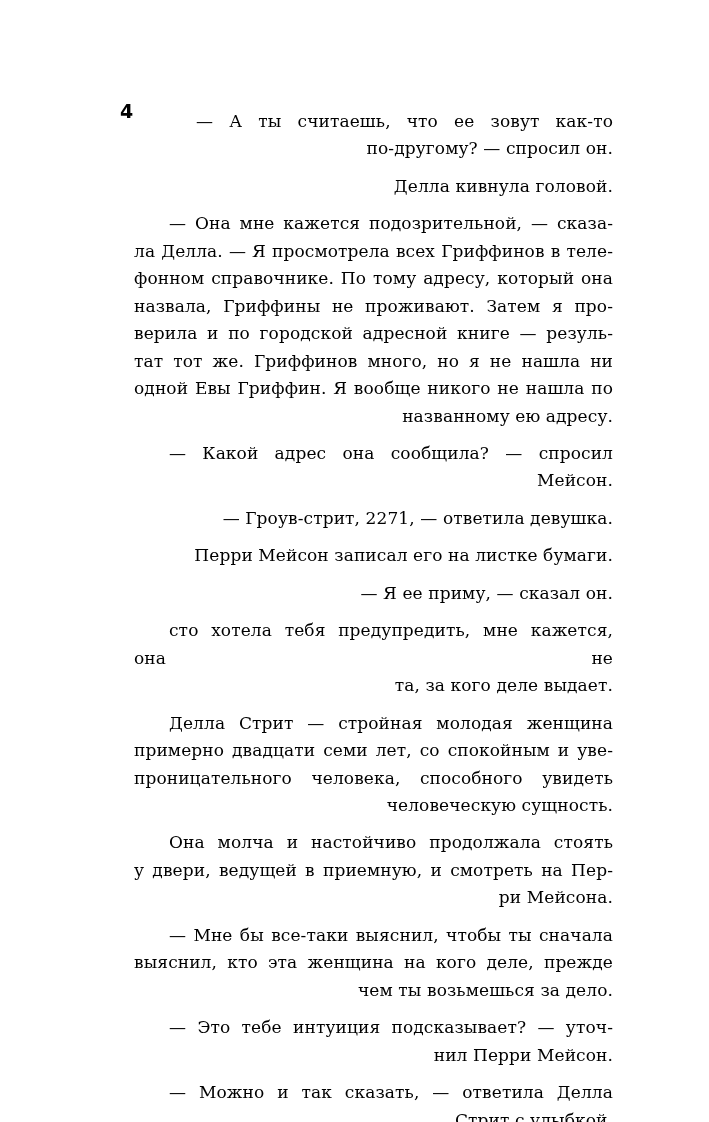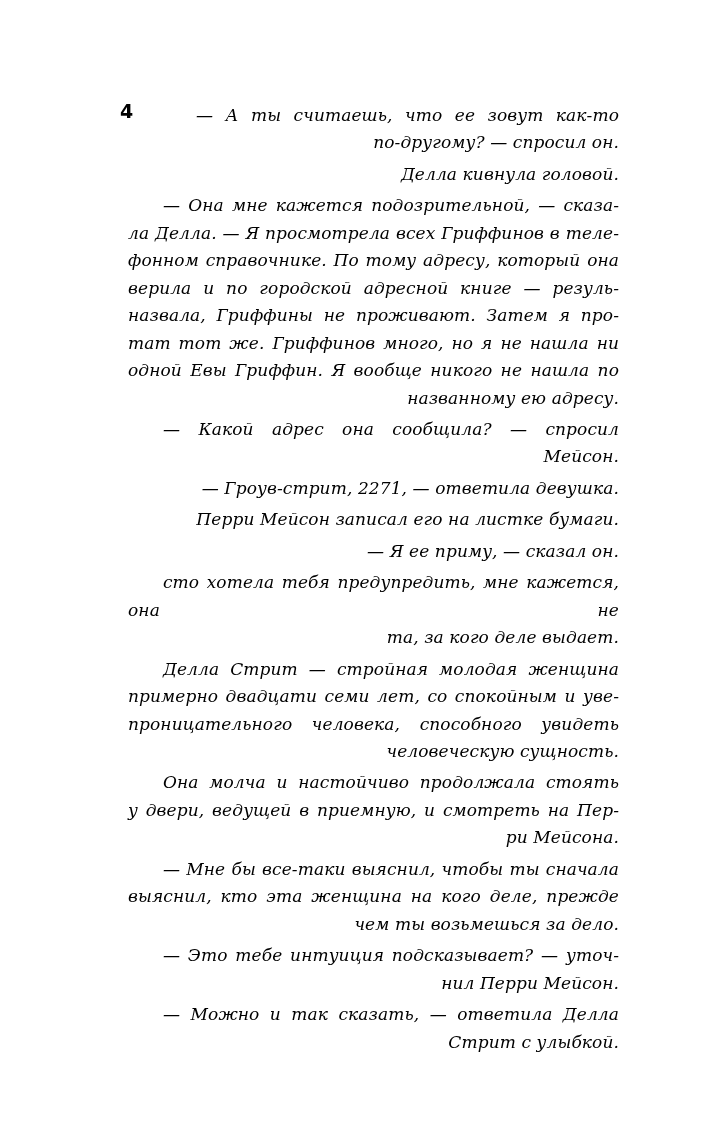--- a/index.html
+++ b/index.html
@@ -31,23 +31,22 @@
   .text-block {
     position: absolute;
     left: 124px;
     top: 98px;
     width: 499px;
     font-size: 17px;
     line-height: 27.45px;
     letter-spacing: 0.1px;
   }
   .para {
-    margin: 4px;
+    margin: 10px;
     padding: 0;
-    font-style: italic;
   }
   .para.block-indent {
     margin-left: 72px;
   }
   .para.first-line-indent > .line:first-child {
     text-indent: 35px;
   }
   .line {
     text-align: justify;
     text-align-last: justify;
@@ -67,22 +66,22 @@
         <div class="line">— А ты считаешь, что ее зовут как-то</div>
         <div class="line last">по-другому? — спросил он.</div>
       </div>
       <div class="para first-line-indent">
         <div class="line last">Делла кивнула головой.</div>
       </div>
       <div class="para first-line-indent">
         <div class="line">— Она мне кажется подозрительной, — сказа-</div>
         <div class="line">ла Делла. — Я просмотрела всех Гриффинов в теле-</div>
         <div class="line">фонном справочнике. По тому адресу, который она</div>
+        <div class="line">назвала, Гриффины не проживают. Затем я про-</div>
         <div class="line">верила и по городской адресной книге — резуль-</div>
-        <div class="line">назвала, Гриффины не проживают. Затем я про-</div>
         <div class="line">тат тот же. Гриффинов много, но я не нашла ни</div>
         <div class="line">одной Евы Гриффин. Я вообще никого не нашла по</div>
         <div class="line last">названному ею адресу.</div>
       </div>
       <div class="para first-line-indent">
         <div class="line">— Какой адрес она сообщила? — спросил</div>
         <div class="line last">Мейсон.</div>
       </div>
       <div class="para first-line-indent">
         <div class="line last">— Гроув-стрит, 2271, — ответила девушка.</div>

